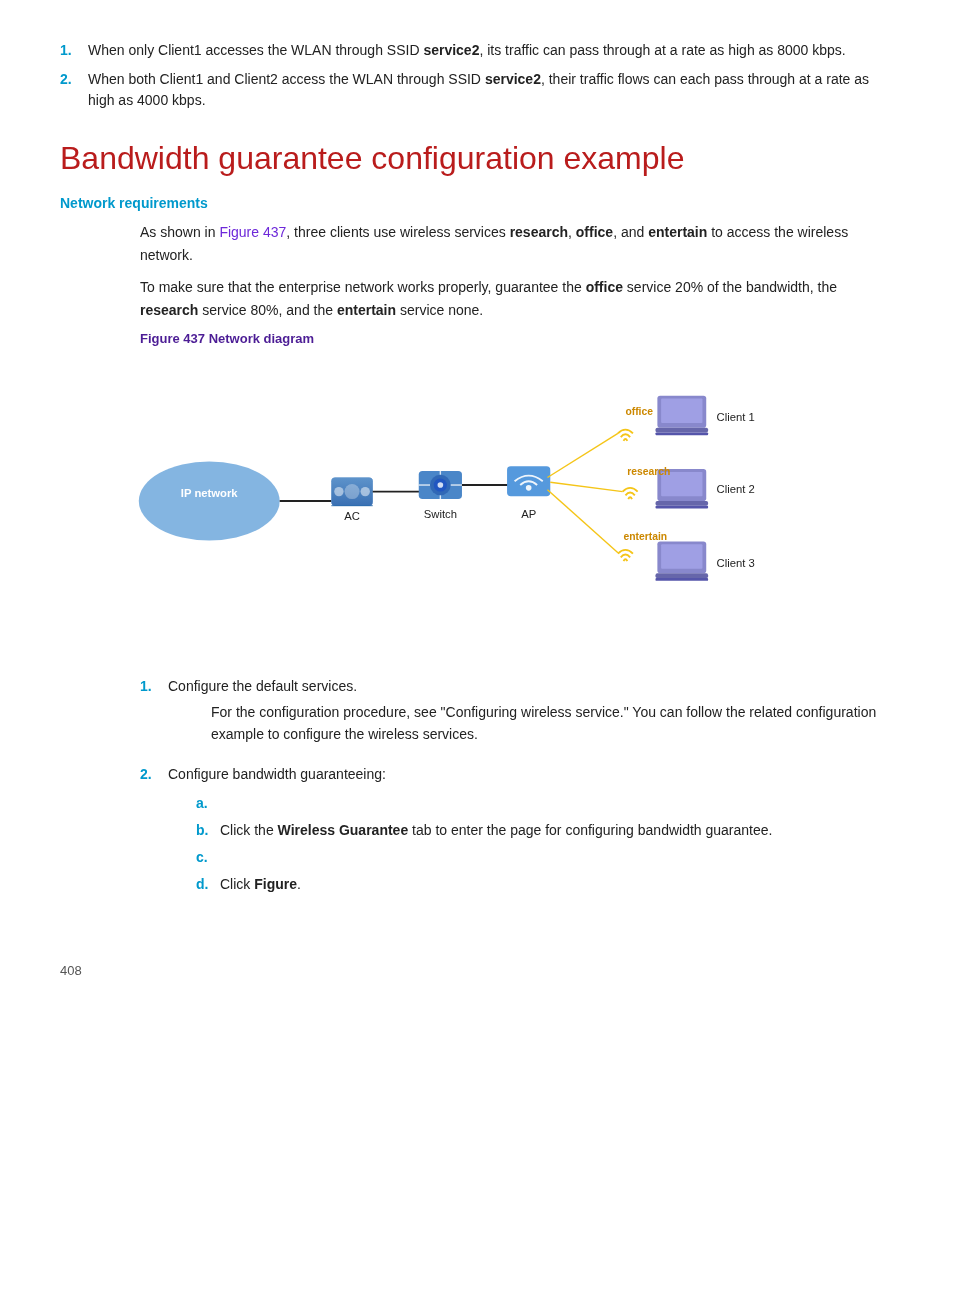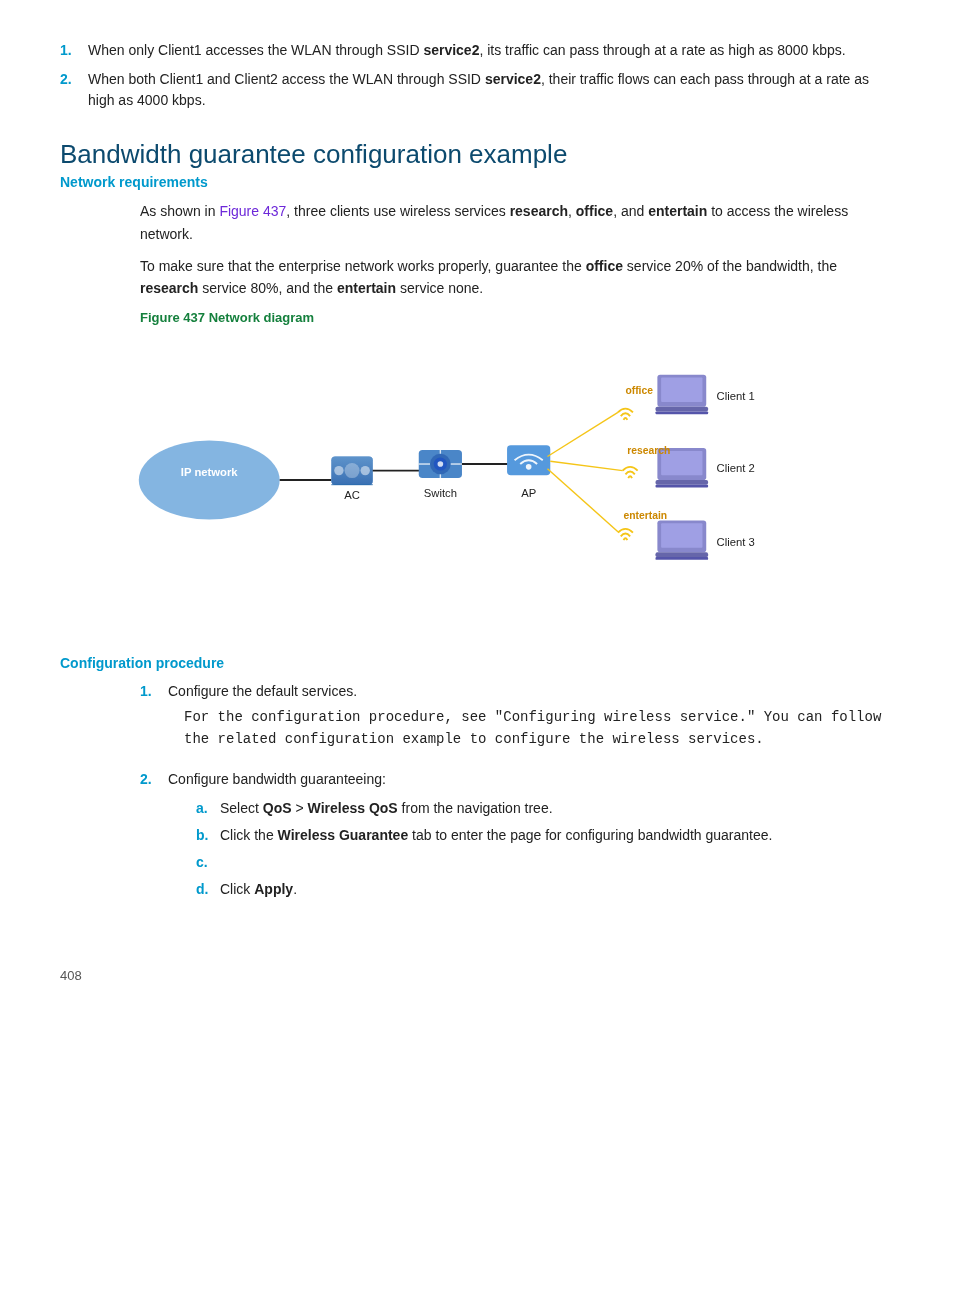--- a/index.html
+++ b/index.html
@@ -22,40 +22,40 @@
       gap: 10px;
       margin-bottom: 8px;
       line-height: 1.5;
     }
     .intro-list li .num {
       color: #0099cc;
       font-weight: bold;
       min-width: 18px;
     }
     h1.section-title {
-      color: #0c4a6e;
-      font-size: 26px;
+      color: #b91c1c;
+      font-size: 32px;
       font-weight: normal;
       border-bottom: none;
-      margin-bottom: 4px;
+      margin-bottom: 18px;
       line-height: 1.2;
     }
     h2.subsection {
       color: #0099cc;
       font-size: 14px;
       font-weight: bold;
       margin-bottom: 10px;
     }
     .body-text {
       margin-left: 80px;
       margin-bottom: 10px;
       line-height: 1.6;
     }
     .figure-label {
-      color: #15803d;
+      color: #4c1d95;
       font-weight: bold;
       font-size: 13px;
       margin-left: 80px;
       margin-bottom: 8px;
     }
     .diagram-container {
       margin: 10px 60px 30px 60px;
       position: relative;
       height: 290px;
       background: #fff;
@@ -94,26 +94,25 @@
       gap: 8px;
       margin-bottom: 6px;
       line-height: 1.5;
     }
     .sub-list li .alpha {
       color: #0099cc;
       font-weight: bold;
       min-width: 16px;
     }
     .sub-text {
-      margin-left: 16px;
+      margin-left: 43px;
       margin-top: 4px;
       margin-bottom: 8px;
       line-height: 1.6;
       color: #222;
-      font-family: Liberation Mono, monospace;
     }
     .page-num {
       text-align: left;
       margin-top: 60px;
       color: #555;
       font-size: 13px;
     }
     a, .link {
       color: #6d28d9;
       text-decoration: none;
@@ -248,51 +247,49 @@
     <defs>
       <linearGradient id="routergrad" x1="0%" y1="0%" x2="0%" y2="100%">
         <stop offset="0%" style="stop-color:#6699cc;stop-opacity:1"></stop>
         <stop offset="100%" style="stop-color:#3366aa;stop-opacity:1"></stop>
       </linearGradient>
     </defs>
   </svg>
 </div>
 
 <div class="config-section">
-  <h2 class="subsection">Configuration procedure</h2>
 
   <ol class="config-list">
     <li>
       <span class="num">1.</span>
       <div>
         <span>Configure the default services.</span>
         <div class="sub-text">
           For the configuration procedure, see "Configuring wireless service." You can follow the related configuration example to configure the wireless services.
         </div>
       </div>
     </li>
     <li>
       <span class="num">2.</span>
       <div>
         <span>Configure bandwidth guaranteeing:</span>
         <ul class="sub-list">
           <li>
             <span class="alpha">a.</span>
-            <span>Select <b>QoS</b> &gt; <b>Wireless QoS</b> from the navigation tree.</span>
           </li>
           <li>
             <span class="alpha">b.</span>
             <span>Click the <b>Wireless Guarantee</b> tab to enter the page for configuring bandwidth guarantee.</span>
           </li>
           <li>
             <span class="alpha">c.</span>
           </li>
           <li>
             <span class="alpha">d.</span>
-            <span>Click <b>Apply</b>.</span>
+            <span>Click <b>Figure</b>.</span>
           </li>
         </ul>
       </div>
     </li>
   </ol>
 </div>
 
 <div class="page-num">408</div>
 
 </body></html>

